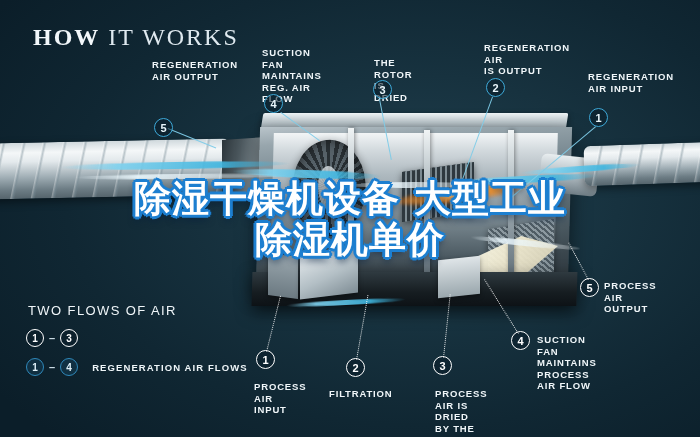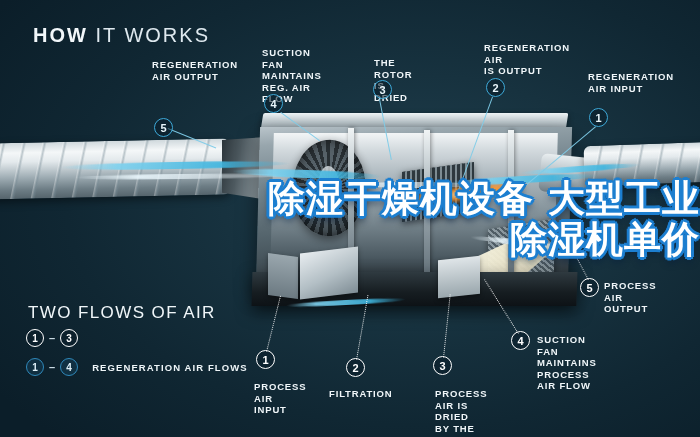--- a/index.html
+++ b/index.html
@@ -7,22 +7,22 @@
     position:relative;width:700px;height:437px;overflow:hidden;
     font-family:"Liberation Sans","DejaVu Sans",sans-serif;
     background:
       radial-gradient(ellipse 520px 330px at 60% 46%, #20404f 0%, #17323f 38%, #102733 68%, #0b1e29 100%),
       linear-gradient(135deg,#14303e 0%,#102a37 45%,#081a24 100%);
     color:#fff;user-select:none;
   }
 
   
   .title{
-    position:absolute;left:33px;top:24px;font-size:20px;letter-spacing:2.0px;
-    color:#f2f7fa;white-space:nowrap;
+    position:absolute;left:33px;top:24px;font-size:24px;letter-spacing:2.0px;
+    color:#f2f7fa;white-space:nowrap;font-family:Liberation Serif, serif;
   }
   .title b{font-weight:700;}
   .title span{font-weight:300;color:#dfe9ef;}
 
   
   .illus{position:absolute;inset:0;}
 
   .duct{
     position:absolute;border-radius:7px;
     background:
@@ -121,21 +121,21 @@
   #f2{left:74px;top:174px;width:212px;height:5px;transform:rotate(-.6deg);}
   #f3{left:232px;top:170px;width:150px;height:8px;transform:rotate(2deg);}
   #f4{left:352px;top:182px;width:126px;height:6px;}
   #f5{left:448px;top:176px;width:150px;height:7px;transform:rotate(-3deg);}
   #f6{left:520px;top:166px;width:120px;height:6px;transform:rotate(-4deg);}
   #f7{left:470px;top:240px;width:110px;height:6px;transform:rotate(6deg);}
   #f8{left:286px;top:300px;width:120px;height:5px;transform:rotate(-3deg);}
 
   
   .zh-overlay{
-    position:absolute;left:0;top:178px;width:700px;text-align:right;
+    position:absolute;left:0;top:178px;width:700px;text-align:center;
     font-size:37px;font-weight:700;line-height:41px;letter-spacing:1px;
     color:#ffffff;
     text-shadow:
       -2px 0 0 #1d7fd0, 2px 0 0 #1d7fd0, 0 -2px 0 #1d7fd0, 0 2px 0 #1d7fd0,
       -2px -2px 0 #1d7fd0, 2px -2px 0 #1d7fd0, -2px 2px 0 #1d7fd0, 2px 2px 0 #1d7fd0,
       -3px 0 0 #1d7fd0, 3px 0 0 #1d7fd0, 0 3px 0 #1d7fd0, 0 -3px 0 #1d7fd0,
       0 5px 7px rgba(6,30,60,.75);
     font-family:"DejaVu Sans","Liberation Sans",sans-serif;
     white-space:pre-line;pointer-events:none;
   }
@@ -151,21 +151,21 @@
   .badge.blue{border-color:#3ea9d8;color:#eaf6fb;}
   .ctext{
     position:absolute;font-size:9.5px;font-weight:700;letter-spacing:.85px;
     line-height:11.5px;color:#f0f6f9;white-space:pre-line;
   }
   .leader{position:absolute;height:0;border-top:1.4px solid #7ecbe8;transform-origin:0 0;opacity:.95;}
   .leader.dotted{border-top:1.6px dotted #ffffff;opacity:.88;}
 
   
   .legend-title{
-    position:absolute;left:28px;top:303px;font-size:17px;letter-spacing:1.4px;
+    position:absolute;left:28px;top:303px;font-size:13px;letter-spacing:1.4px;
     font-weight:400;color:#f0f6f9;
   }
   .legend-row{position:absolute;display:flex;align-items:center;}
   #lrow-0{left:26px;top:329px;}
   #lrow-1{left:26px;top:358px;}
   .lb{
     width:18px;height:18px;border-radius:50%;border:1.5px solid #fff;color:#fff;
     font-size:10px;font-weight:700;display:flex;align-items:center;justify-content:center;
     box-sizing:border-box;background:rgba(9,28,40,.4);
   }

